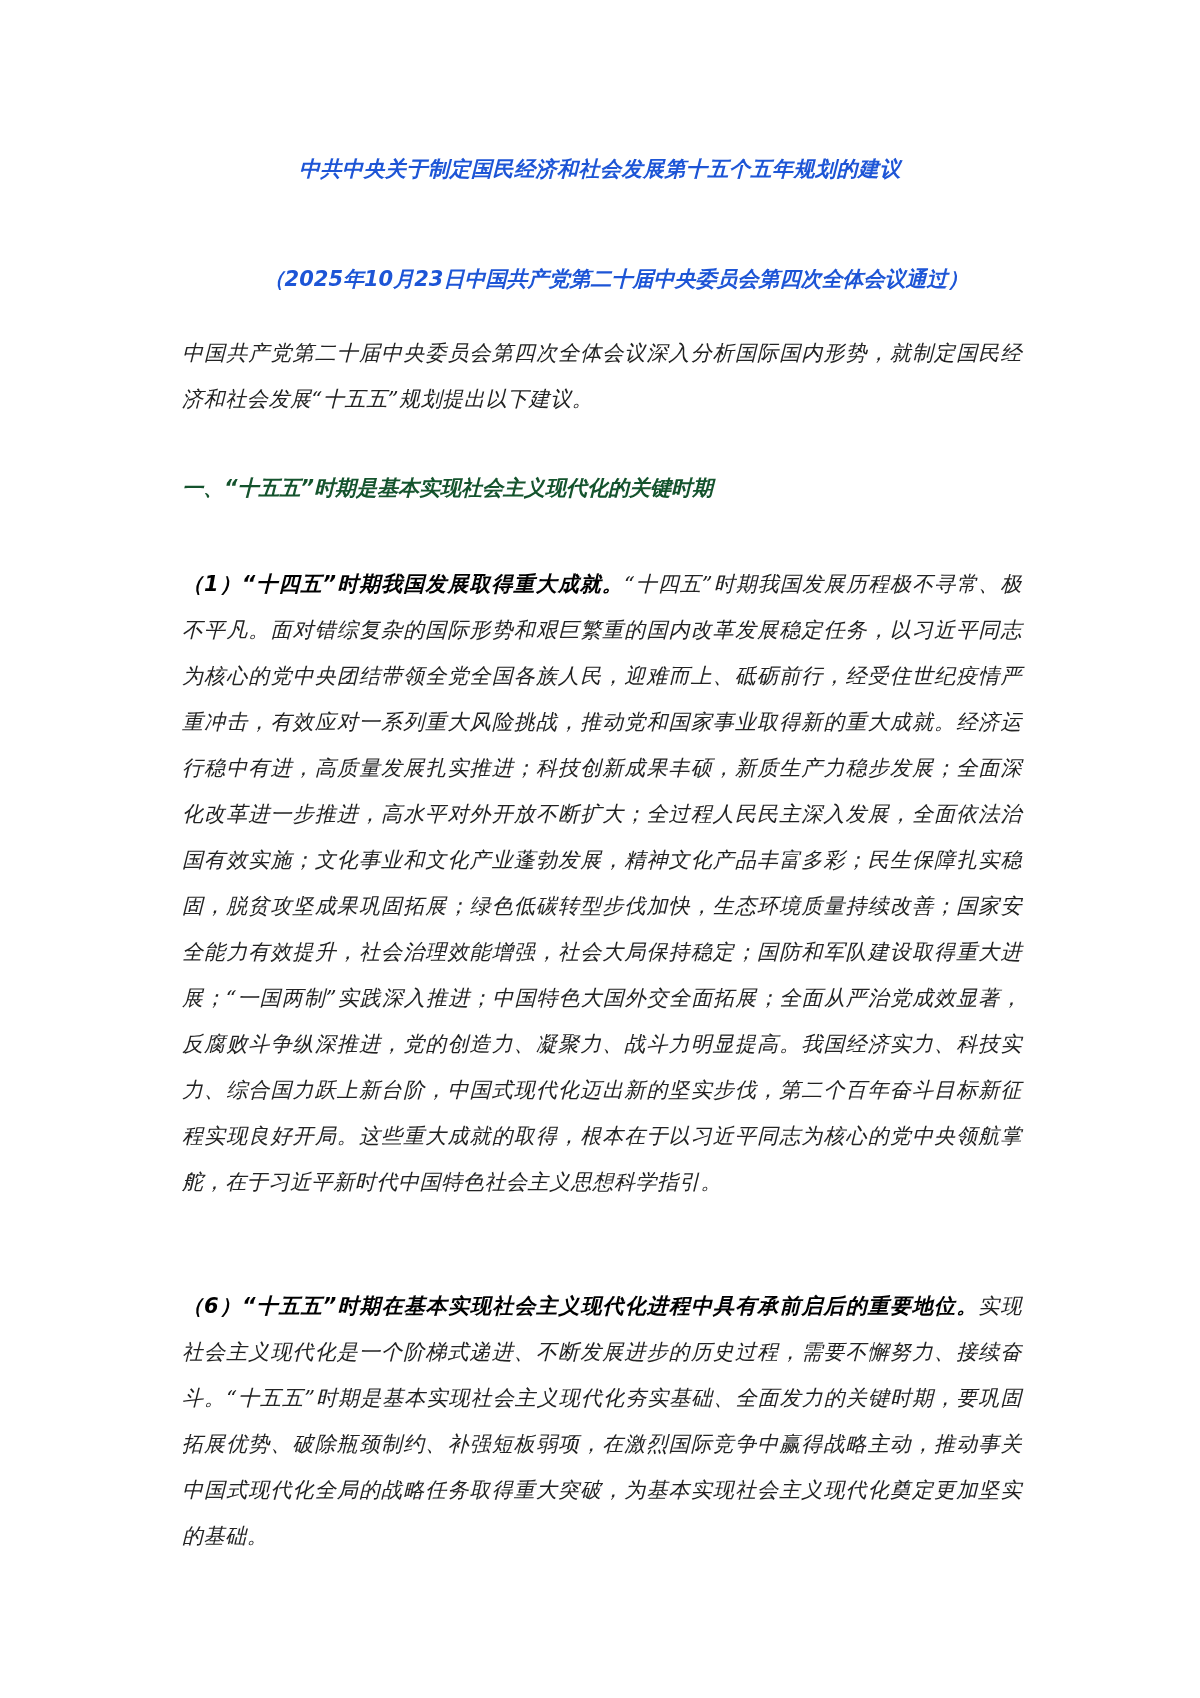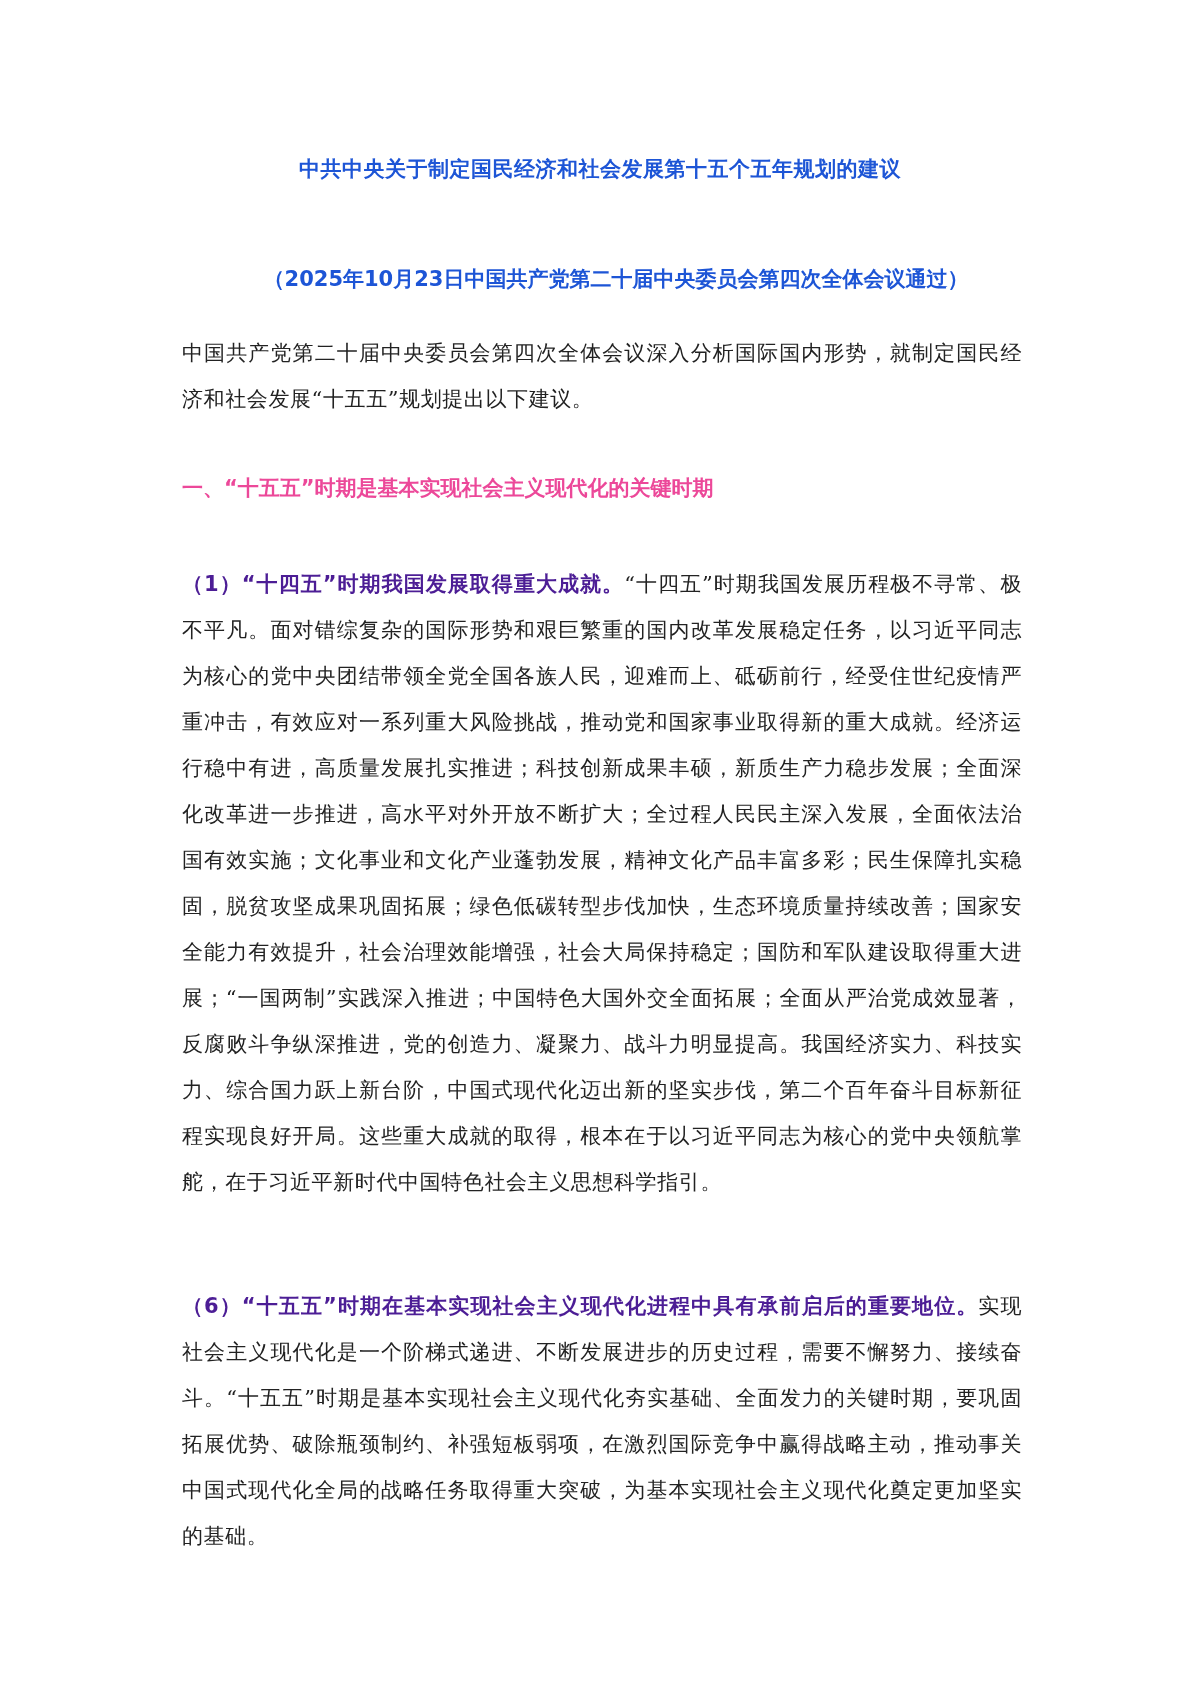--- a/index.html
+++ b/index.html
@@ -14,20 +14,21 @@
       overflow: hidden;
       font-family: "DejaVu Serif", "Liberation Serif", serif;
       color: #1a1a1a;
     }
     .page {
       position: absolute;
       left: 0;
       top: 0;
       width: 1200px;
       height: 1698px;
+      font-style: italic;
     }
     .doc-title {
       position: absolute;
       left: 0;
       width: 1200px;
       top: 155px;
       text-align: center;
       font-family: "DejaVu Sans", "Liberation Sans", sans-serif;
       font-weight: bold;
       font-size: 21px;
@@ -59,26 +60,26 @@
       color: #222222;
     }
     .section-heading {
       position: absolute;
       left: 182px;
       top: 474px;
       margin: 0;
       font-family: "DejaVu Sans", "Liberation Sans", sans-serif;
       font-weight: bold;
       font-size: 21px;
-      color: #ec4899;
+      color: #14532d;
     }
     .lead {
       font-family: "DejaVu Sans", "Liberation Sans", sans-serif;
       font-weight: bold;
-      color: #4c1d95;
+      color: #000000;
     }
   </style>
 </head>
 <body>
 
 <div class="page">
 
   <h1 class="doc-title">中共中央关于制定国民经济和社会发展第十五个五年规划的建议</h1>
 
   <h2 class="doc-subtitle">（2025年10月23日中国共产党第二十届中央委员会第四次全体会议通过）</h2>

